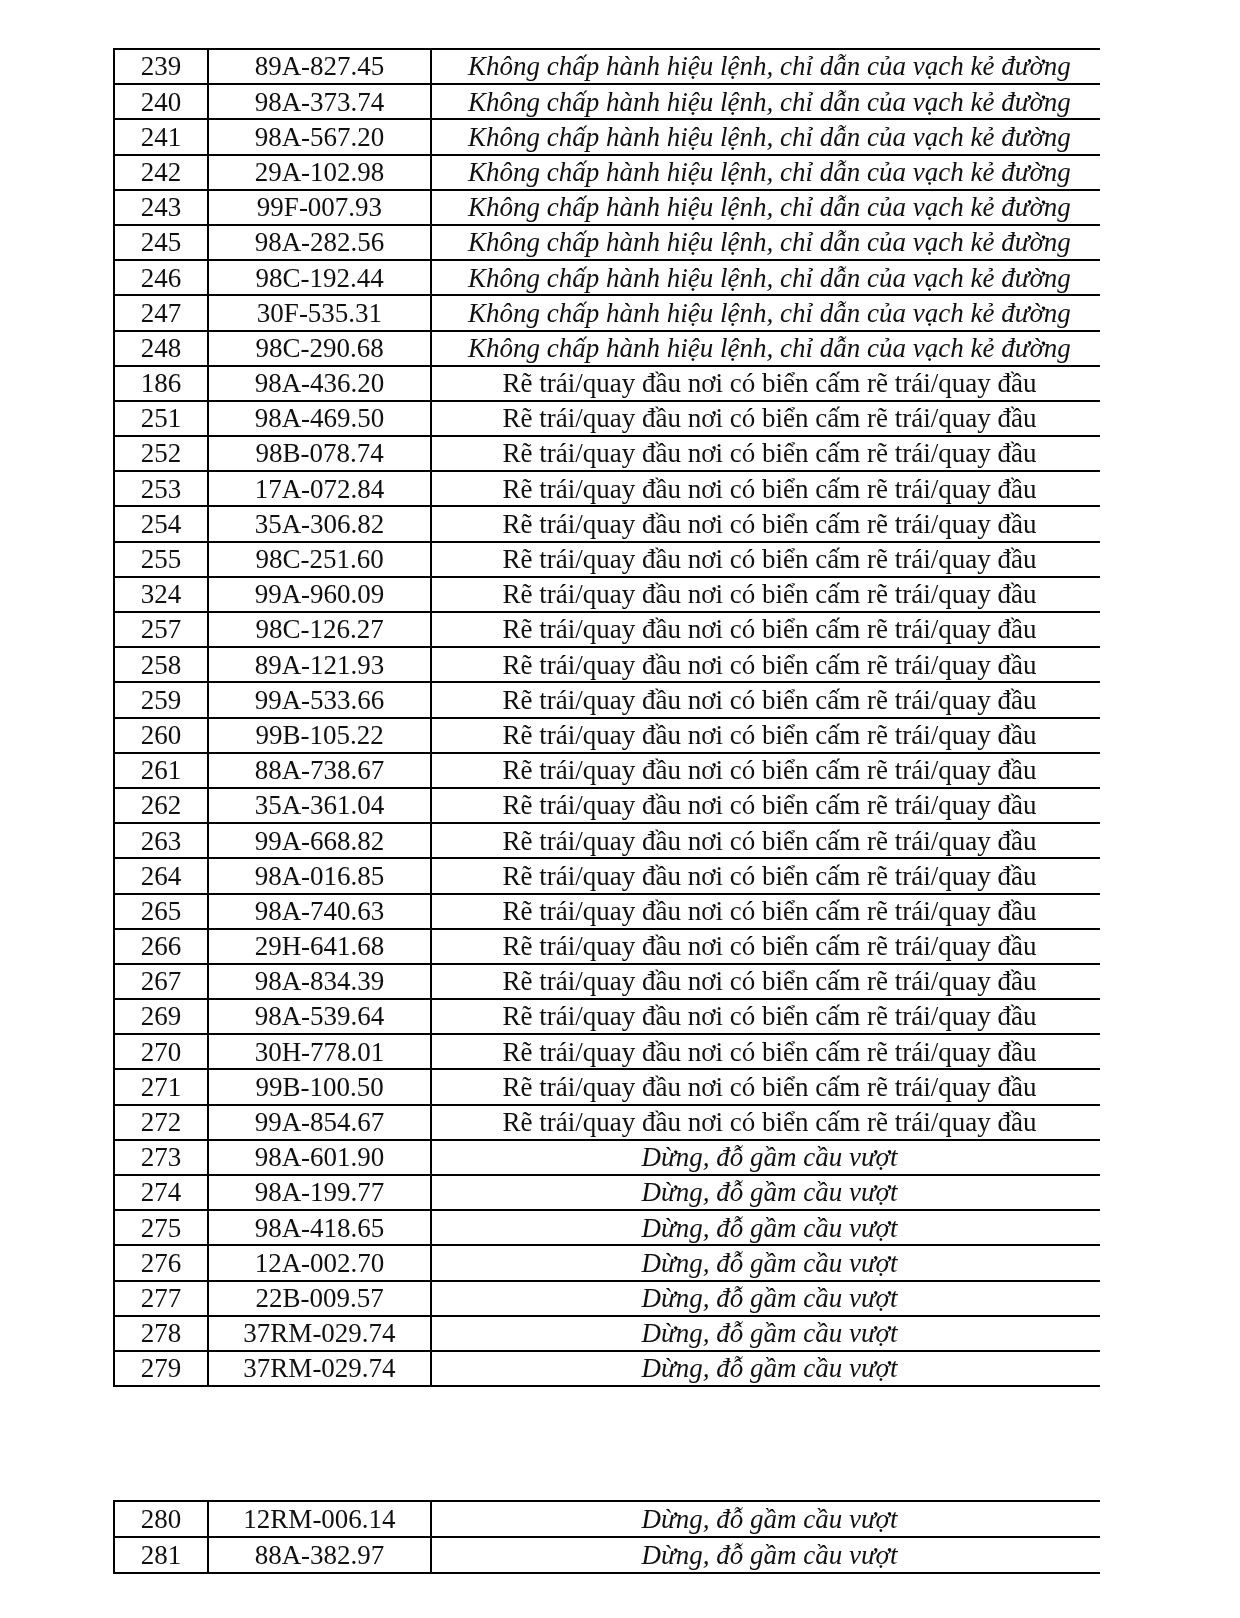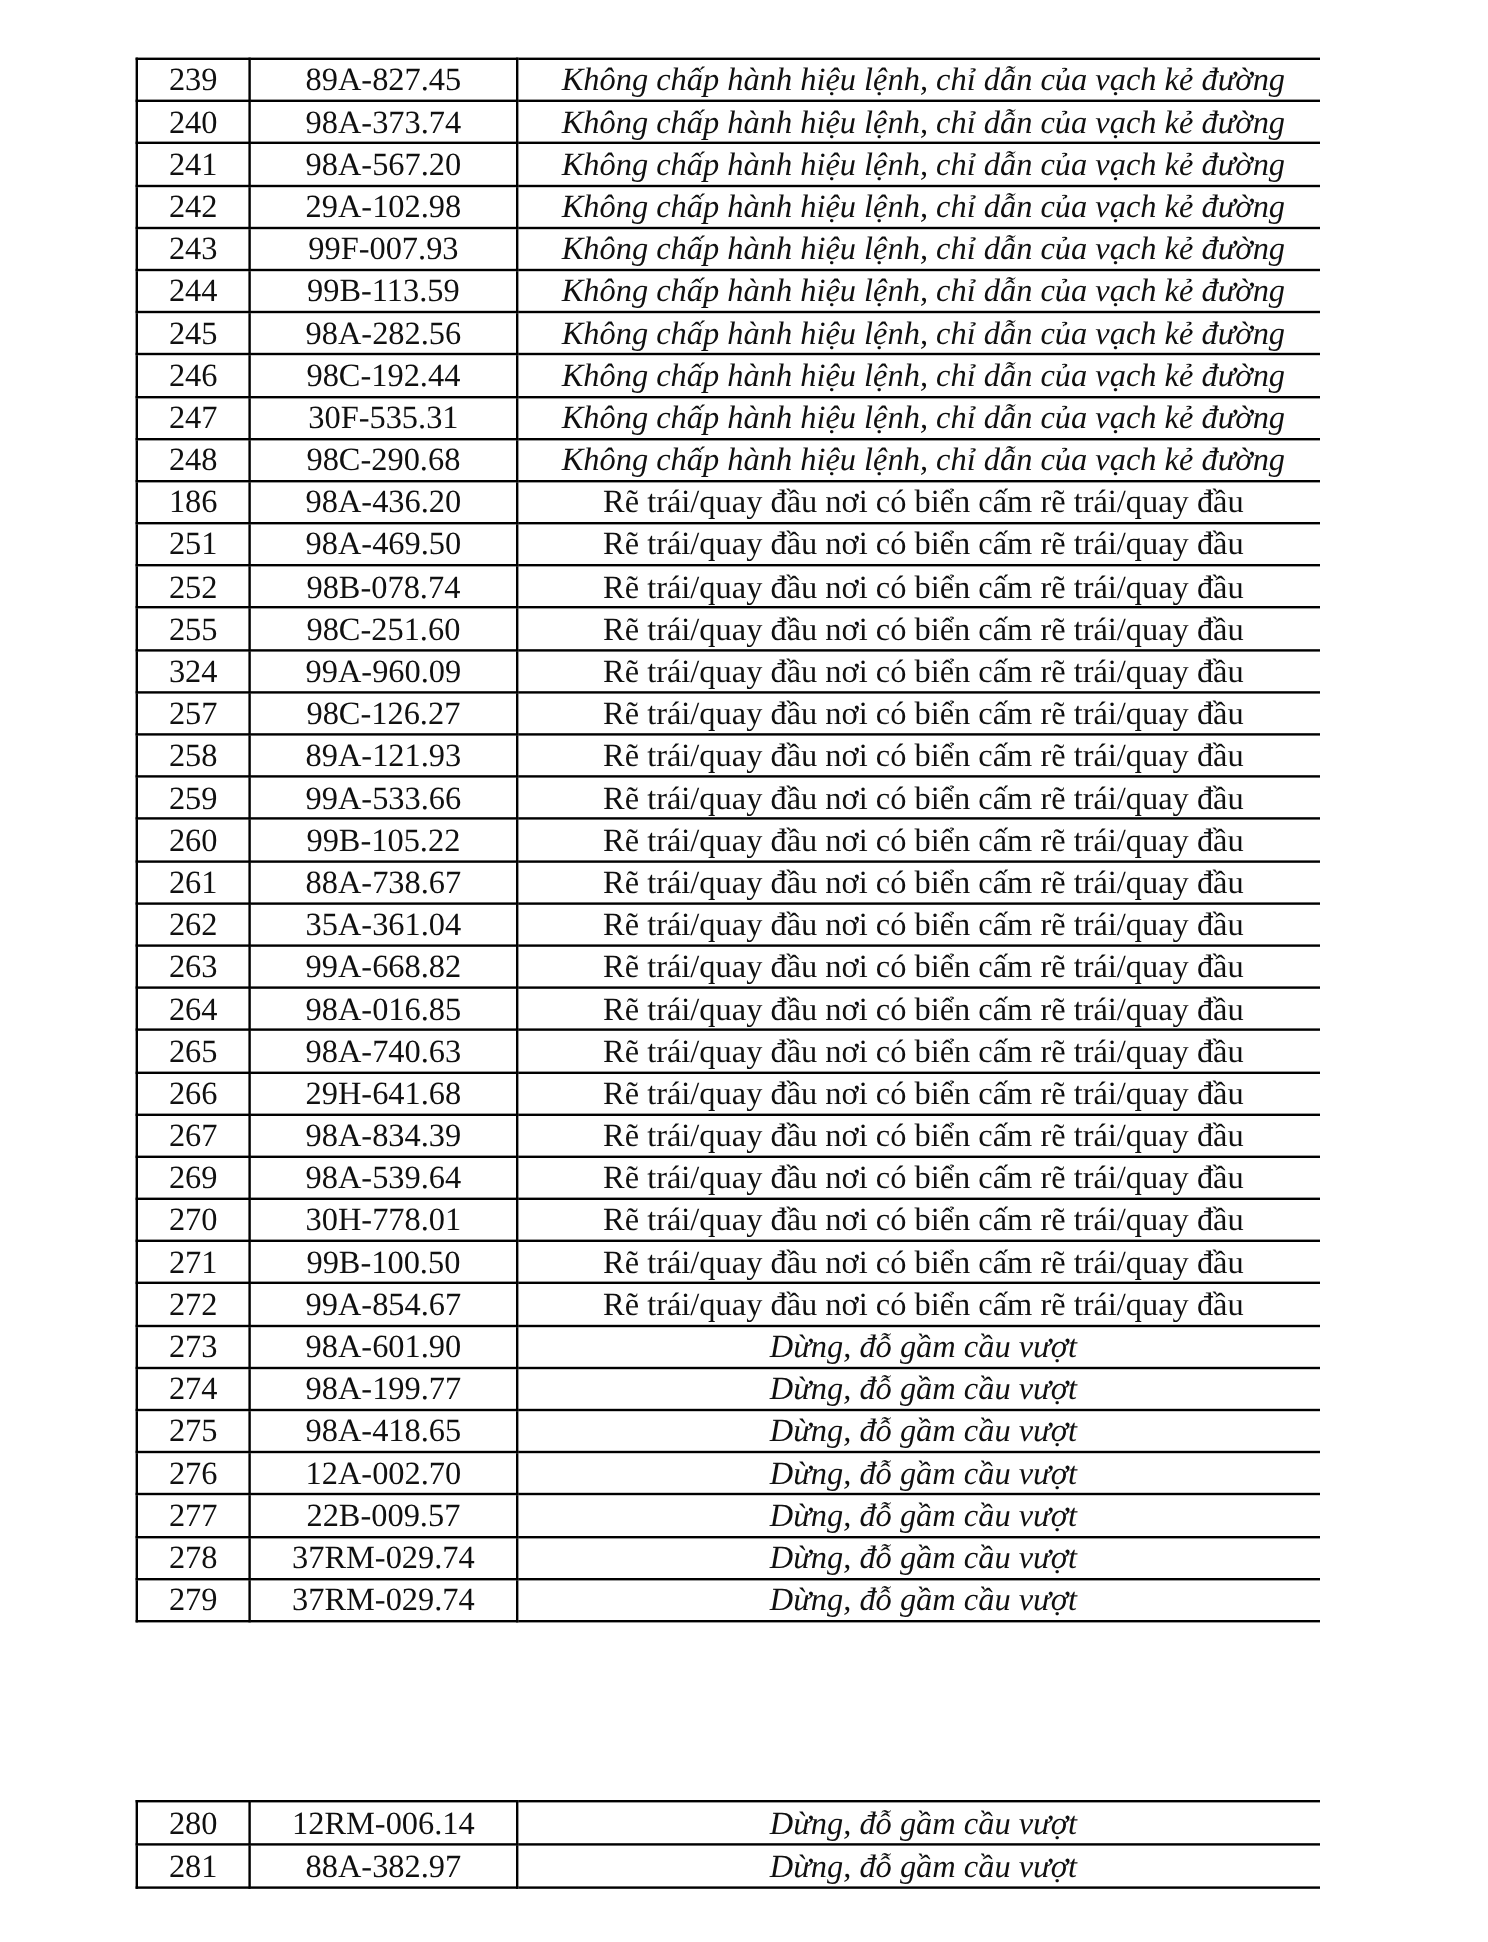--- a/index.html
+++ b/index.html
@@ -76,25 +76,20 @@
           <td class="col-no">242</td>
           <td class="col-plate">29A-102.98</td>
           <td class="col-violation italic">Không chấp hành hiệu lệnh, chỉ dẫn của vạch kẻ đường</td>
         </tr>
         <tr>
           <td class="col-no">243</td>
           <td class="col-plate">99F-007.93</td>
           <td class="col-violation italic">Không chấp hành hiệu lệnh, chỉ dẫn của vạch kẻ đường</td>
         </tr>
         <tr>
-          <td class="col-no">244</td>
-          <td class="col-plate">99B-113.59</td>
-          <td class="col-violation italic">Không chấp hành hiệu lệnh, chỉ dẫn của vạch kẻ đường</td>
-        </tr>
-        <tr>
           <td class="col-no">245</td>
           <td class="col-plate">98A-282.56</td>
           <td class="col-violation italic">Không chấp hành hiệu lệnh, chỉ dẫn của vạch kẻ đường</td>
         </tr>
         <tr>
           <td class="col-no">246</td>
           <td class="col-plate">98C-192.44</td>
           <td class="col-violation italic">Không chấp hành hiệu lệnh, chỉ dẫn của vạch kẻ đường</td>
         </tr>
         <tr>
@@ -113,20 +108,30 @@
           <td class="col-violation">Rẽ trái/quay đầu nơi có biển cấm rẽ trái/quay đầu</td>
         </tr>
         <tr>
           <td class="col-no">251</td>
           <td class="col-plate">98A-469.50</td>
           <td class="col-violation">Rẽ trái/quay đầu nơi có biển cấm rẽ trái/quay đầu</td>
         </tr>
         <tr>
           <td class="col-no">252</td>
           <td class="col-plate">98B-078.74</td>
+          <td class="col-violation">Rẽ trái/quay đầu nơi có biển cấm rẽ trái/quay đầu</td>
+        </tr>
+        <tr>
+          <td class="col-no">253</td>
+          <td class="col-plate">17A-072.84</td>
+          <td class="col-violation">Rẽ trái/quay đầu nơi có biển cấm rẽ trái/quay đầu</td>
+        </tr>
+        <tr>
+          <td class="col-no">254</td>
+          <td class="col-plate">35A-306.82</td>
           <td class="col-violation">Rẽ trái/quay đầu nơi có biển cấm rẽ trái/quay đầu</td>
         </tr>
         <tr>
           <td class="col-no">255</td>
           <td class="col-plate">98C-251.60</td>
           <td class="col-violation">Rẽ trái/quay đầu nơi có biển cấm rẽ trái/quay đầu</td>
         </tr>
         <tr>
           <td class="col-no">324</td>
           <td class="col-plate">99A-960.09</td>

